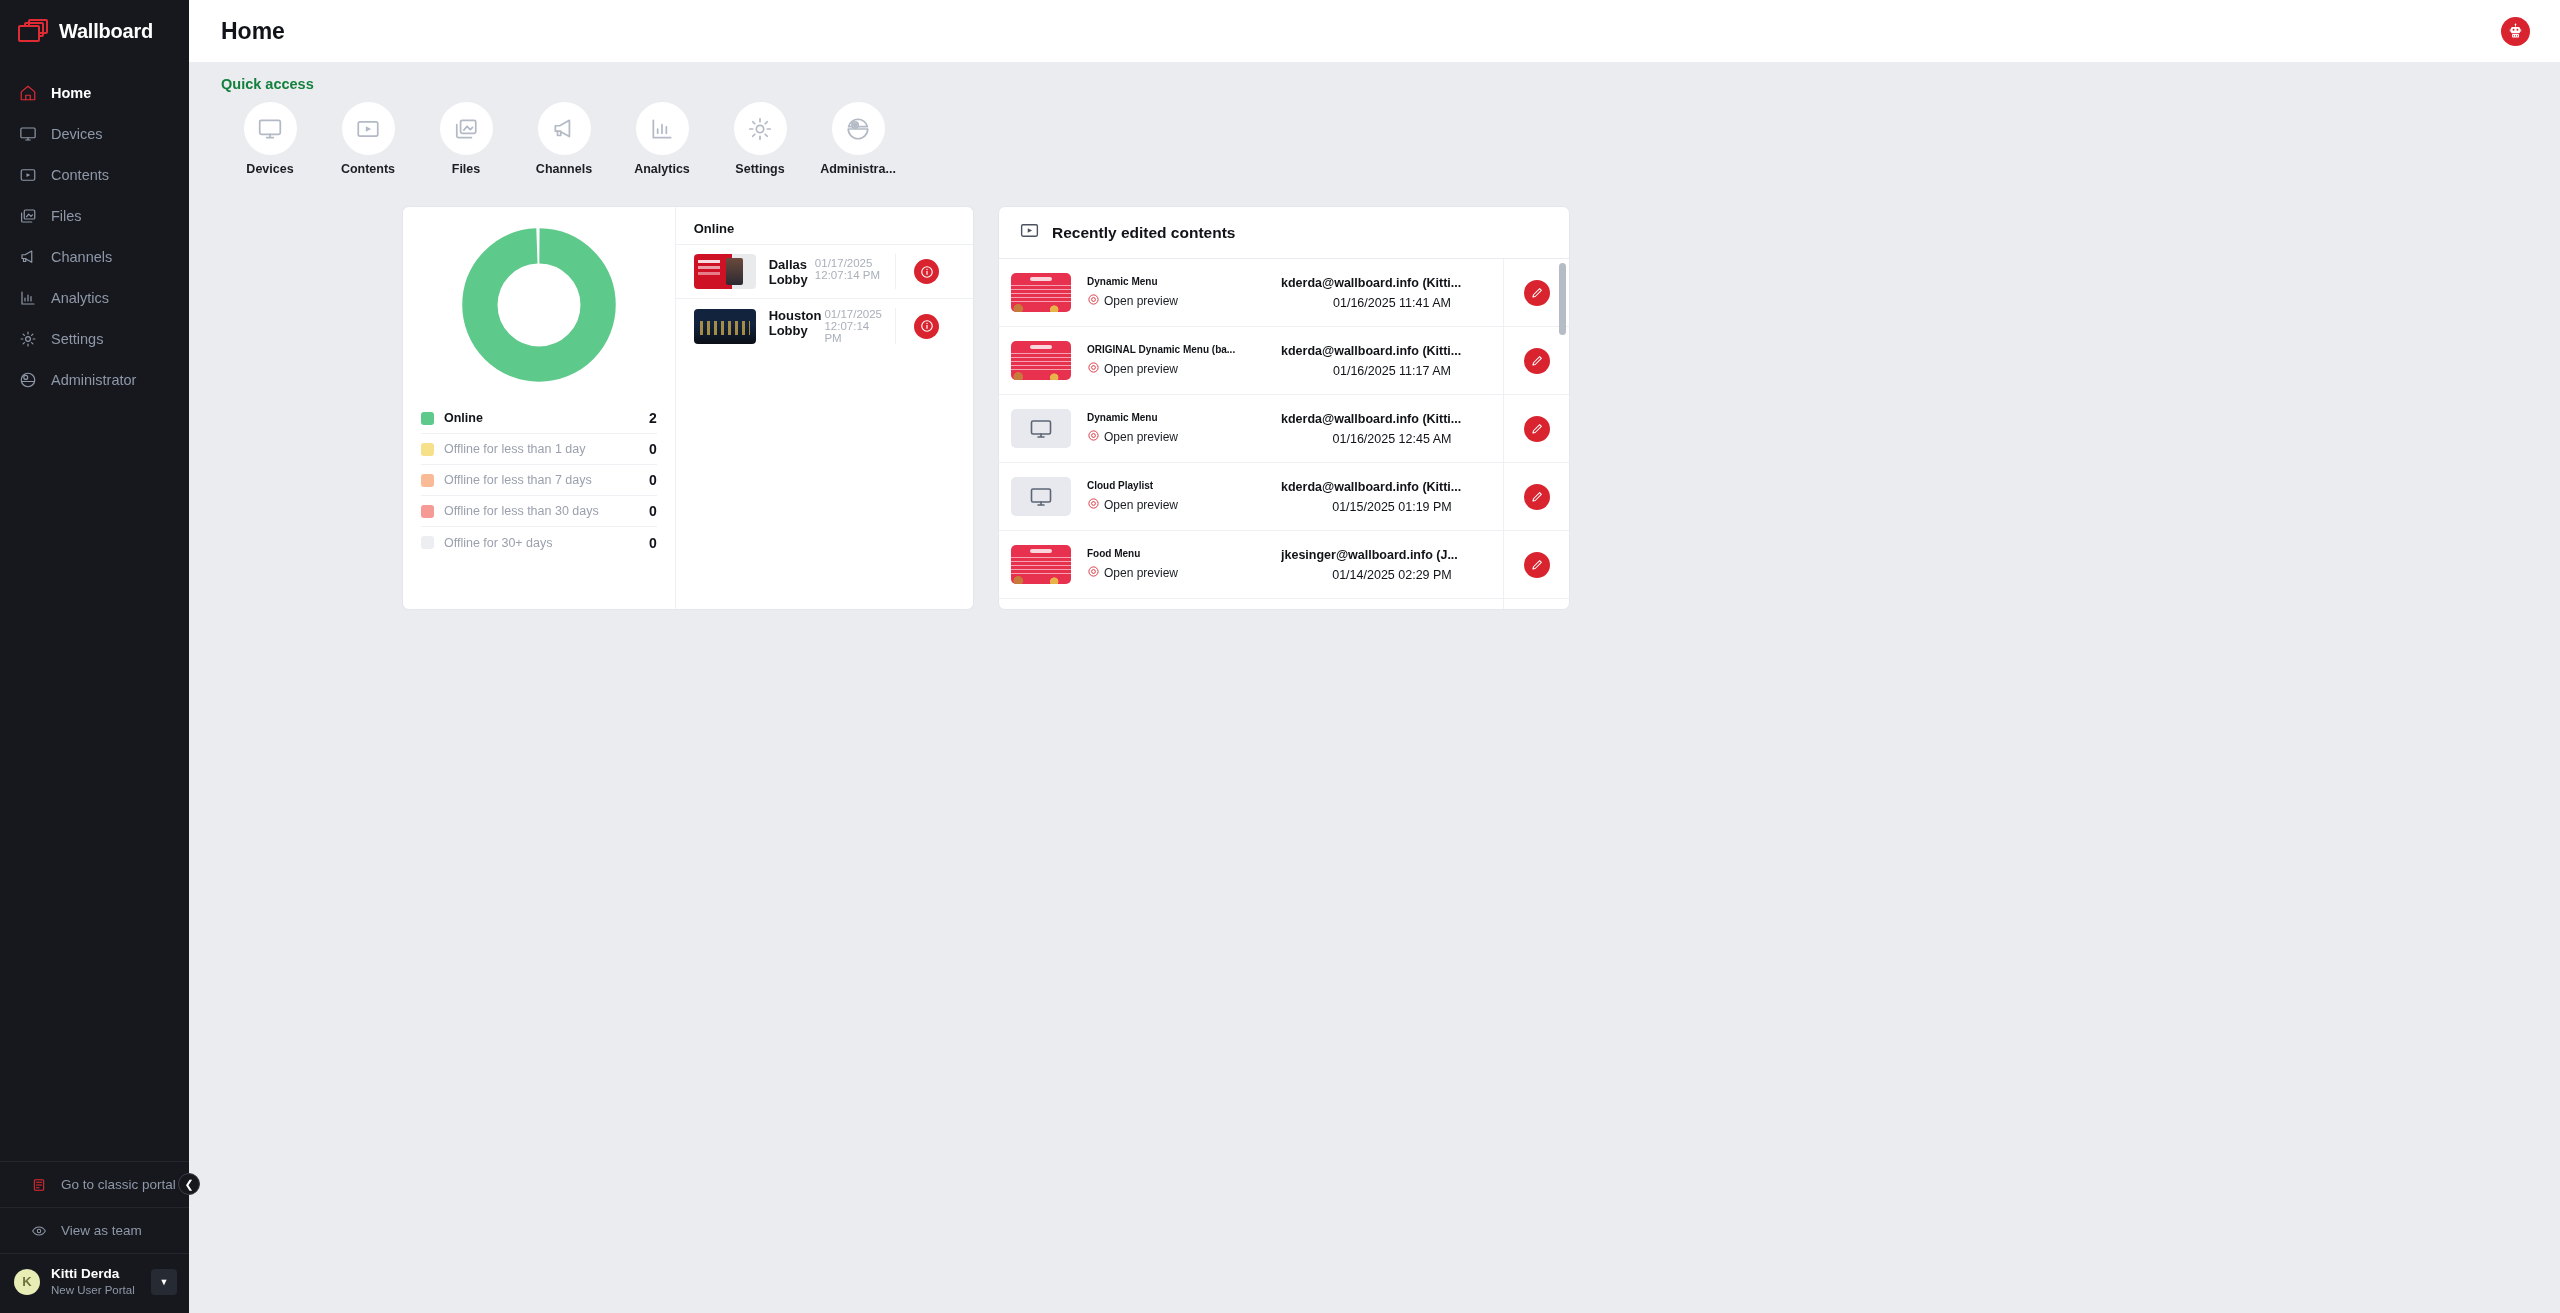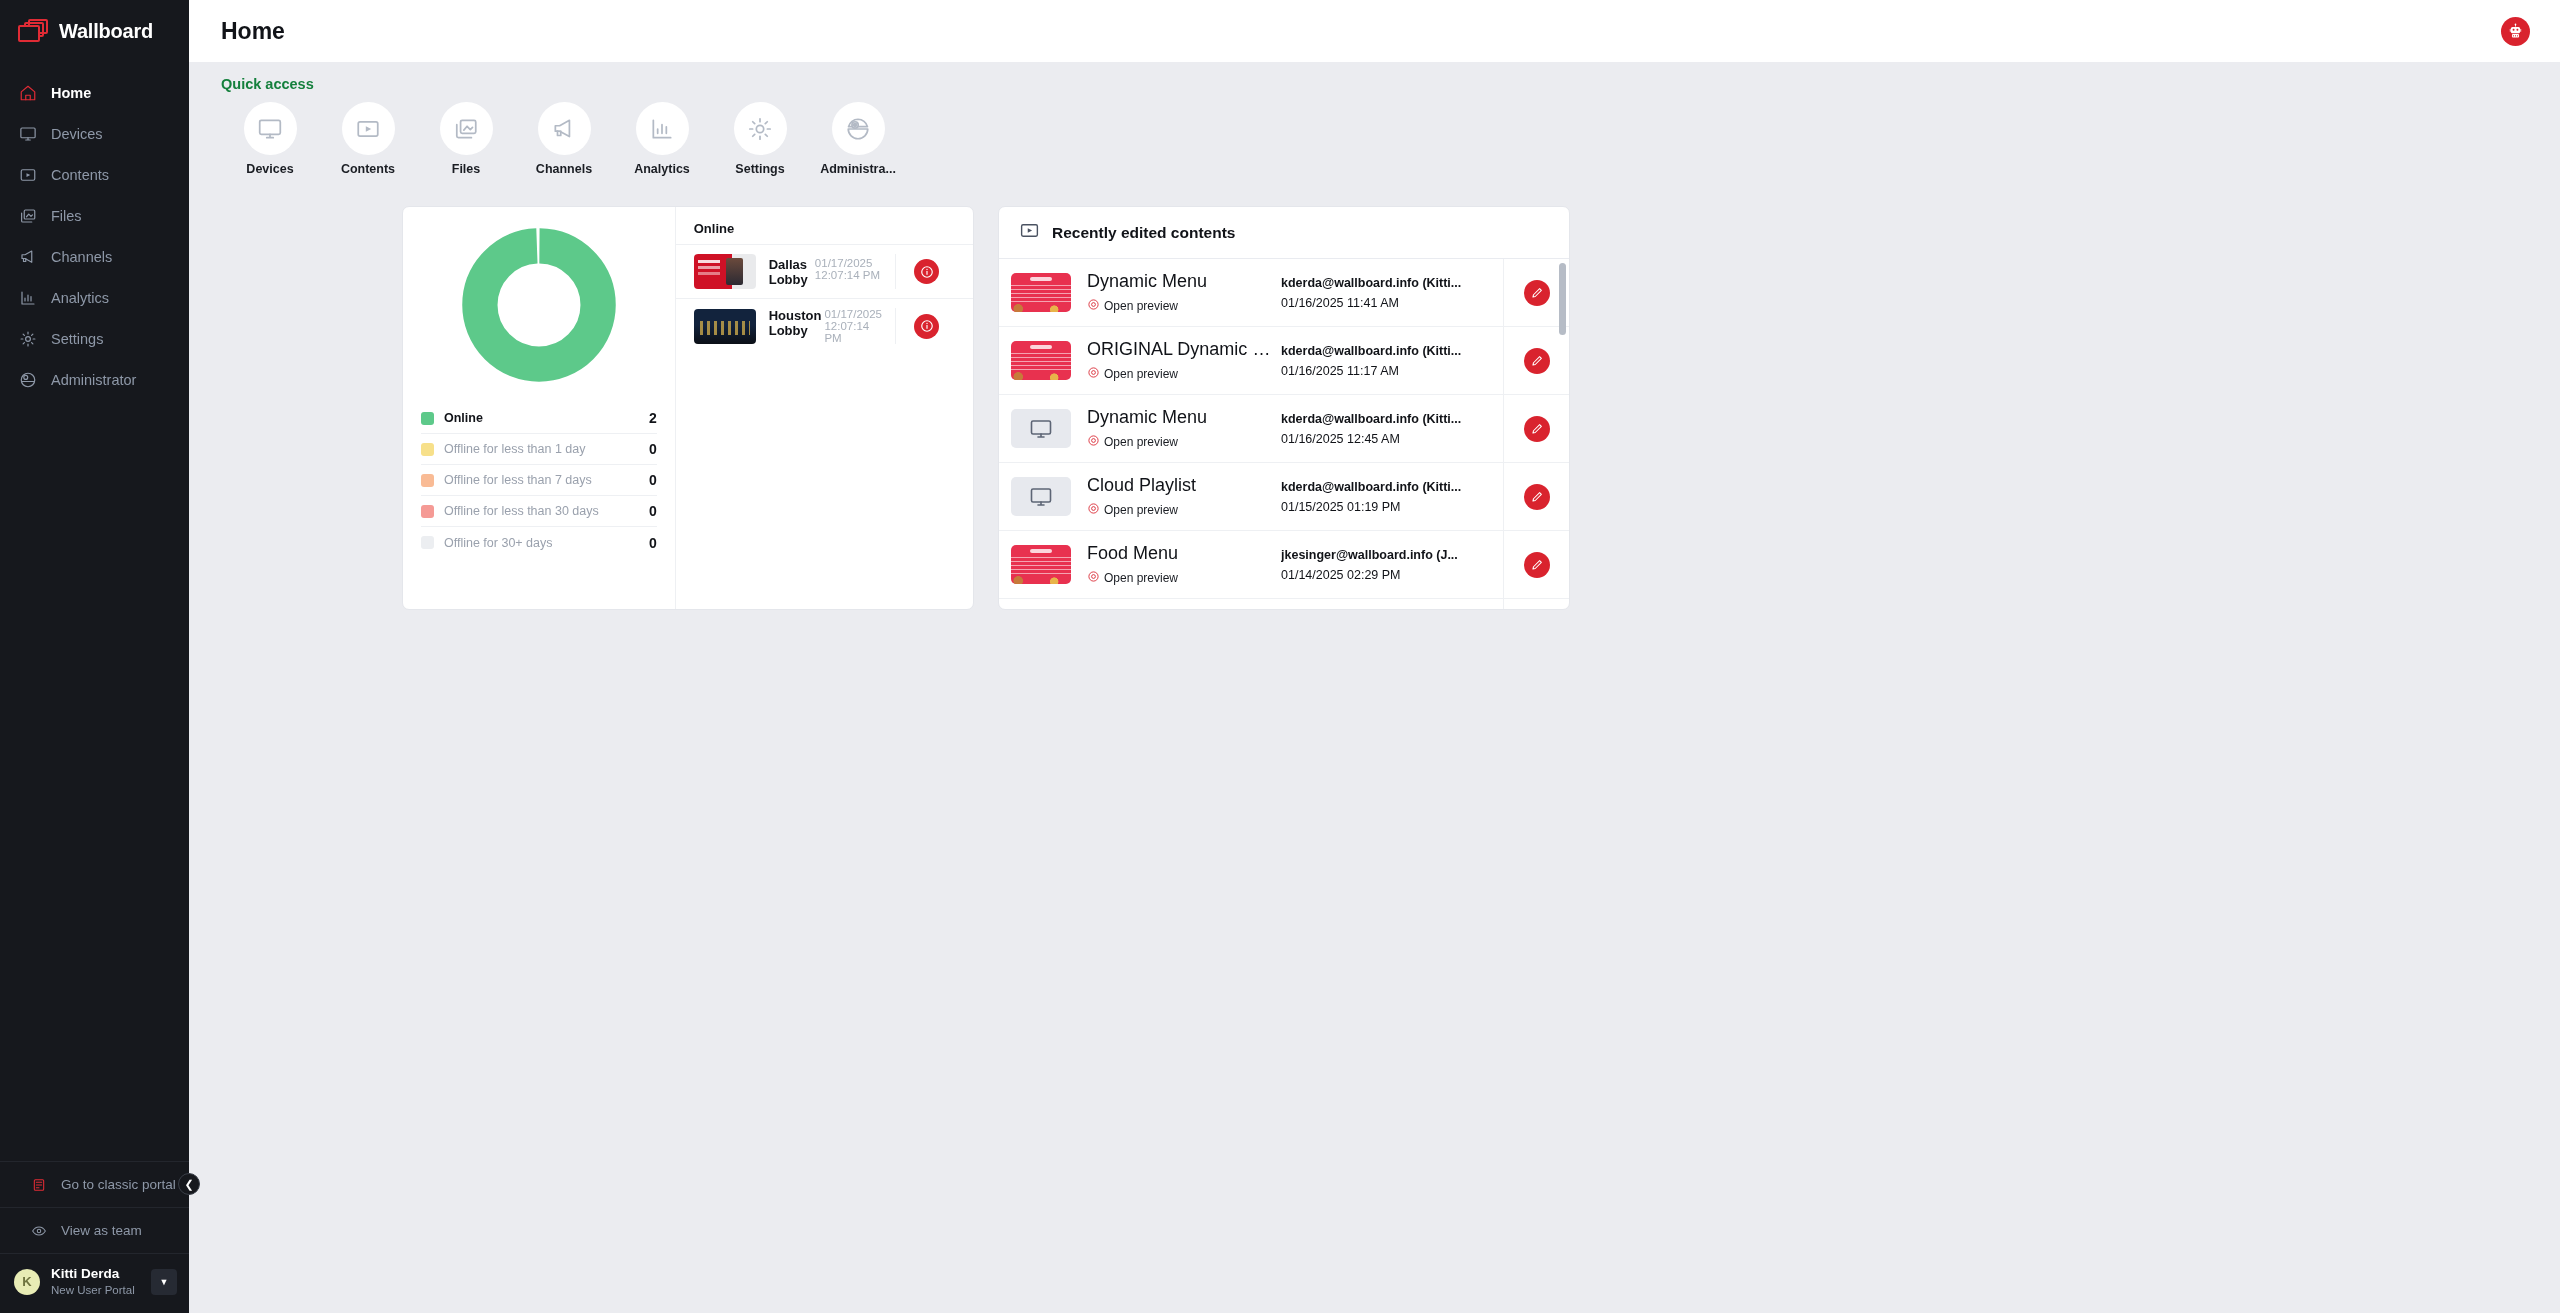--- a/index.html
+++ b/index.html
@@ -225,26 +225,26 @@
     background-repeat: no-repeat, no-repeat, repeat-x;
   }
   .cc-thumb.menu::after {
     content:""; position:absolute; top:4px; left:50%; transform:translateX(-50%);
     width:22px; height:4px; background: rgba(255,255,255,.8); border-radius:2px;
   }
   .cc-thumb.device { background: #e7e9ee; }
   .cc-thumb.device svg { width: 24px; height: 24px; fill:none; stroke:#5d6людей; }
   .cc-thumb.device svg { stroke: #5d6575; stroke-width:1.6; stroke-linecap:round; stroke-linejoin:round; }
   .cc-col-name { width: 210px; padding-left: 16px; display: flex; flex-direction: column; gap: 6px; }
-  .cc-name { font-size: 18px; font-weight: normal; color: #111318; white-space: nowrap; overflow: hidden; text-overflow: ellipsis; }
+  .cc-name { font-size: 10px; font-weight: bold; color: #111318; white-space: nowrap; overflow: hidden; text-overflow: ellipsis; }
   .cc-preview { display: flex; align-items: center; gap: 4px; font-size: 12px; color: #1a1d23; }
   .cc-preview svg { width: 13px; height: 13px; fill:none; stroke:#d9232e; stroke-width:1.6; }
   .cc-col-meta { flex: 1; display: flex; flex-direction: column; gap: 6px; min-width: 0; }
   .cc-owner { font-size: 12.5px; font-weight: bold; color: #111318; white-space: nowrap; overflow:hidden; text-overflow: ellipsis; }
-  .cc-date { font-size: 12.5px; color: #111318; }
+  .cc-date { font-size: 12.5px; color: #111318; text-align: center; }
   .cc-action {
     width: 66px; display: flex; align-items: center; justify-content: center;
     align-self: stretch; border-left: 1px solid #eef0f3;
   }
   .edit-btn {
     width: 26px; height: 26px; border-radius: 50%;
     background: #d9232e; display:flex; align-items:center; justify-content:center; cursor:pointer;
   }
   .edit-btn svg { width: 14px; height: 14px; fill:none; stroke:#fff; stroke-width:1.8; stroke-linecap:round; stroke-linejoin:round;}
   .cc-scrollbar {

